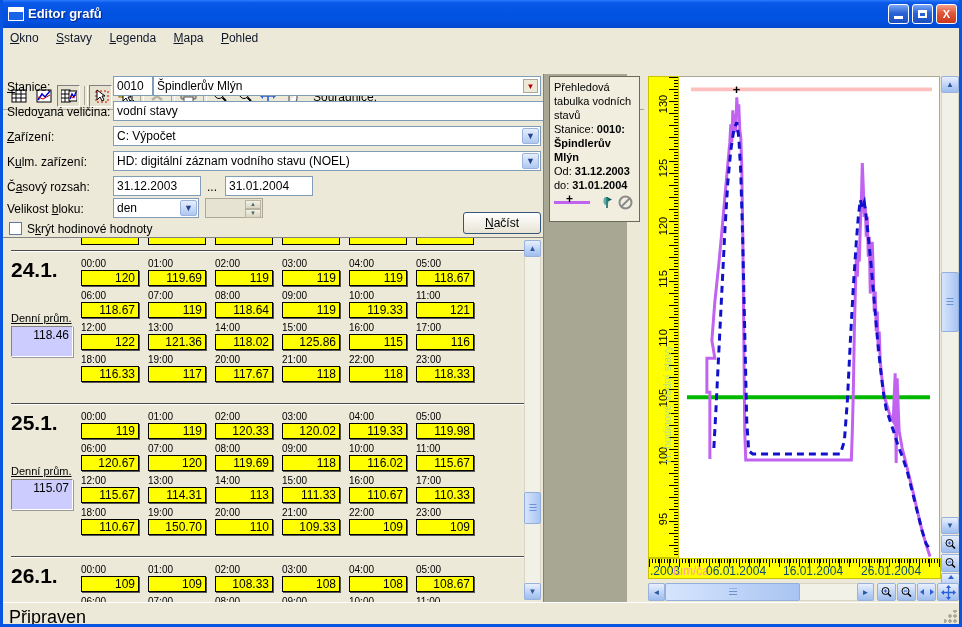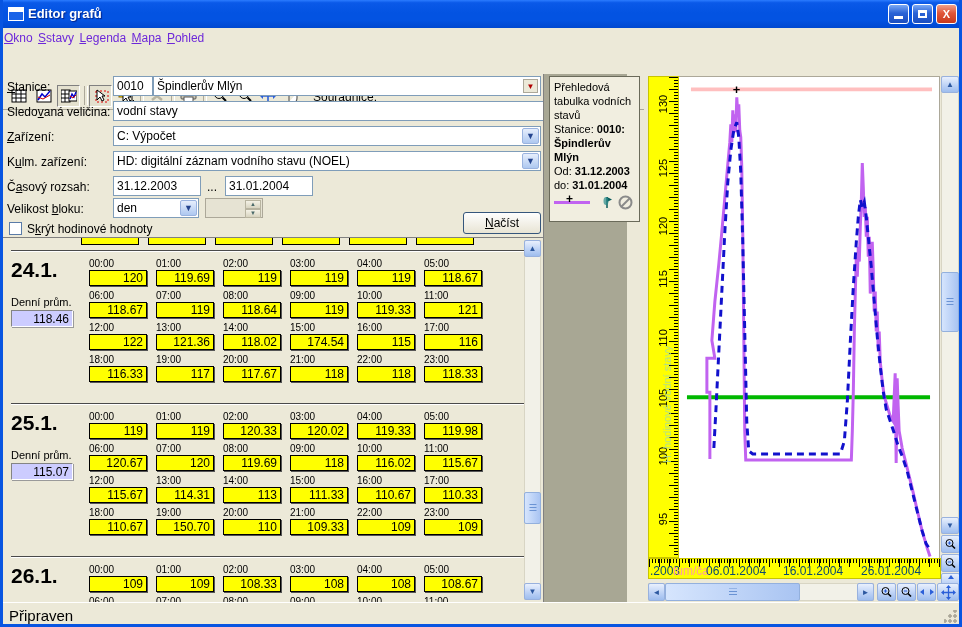--- a/index.html
+++ b/index.html
@@ -12,21 +12,21 @@
   .win-icon{position:absolute;left:8px;top:7px;width:16px;height:14px;border:1px solid #fff;background:#1a63e8;box-sizing:border-box;}
   .win-icon::before{content:"";position:absolute;left:0;top:0;right:0;height:4px;background:#fff;}
   .wbtn{position:absolute;top:4px;width:21px;height:20px;border:1px solid #fff;border-radius:3px;
         color:#fff;font-size:11px;line-height:18px;text-align:center;box-sizing:border-box;font-weight:bold;}
   .wbtn.min,.wbtn.max{background:linear-gradient(180deg,#7aa9f5,#2a63d6 45%,#1c4fc0);}
   .wbtn.close{background:linear-gradient(180deg,#f1a088,#e0563a 45%,#c83a1d);}
   .maxglyph{display:inline-block;width:9px;height:8px;border:2px solid #fff;border-top-width:3px;box-sizing:border-box;margin-top:5px;}
   .minglyph{display:inline-block;width:9px;height:3px;background:#fff;margin-top:11px;}
   
   .menubar{position:absolute;left:0;top:28px;width:956px;height:20px;background:#ece9d8;font-size:12px;}
-  .menu-item{display:inline-block;padding:3px 1px;color:#6d28d9;}
+  .menu-item{display:inline-block;padding:3px 7px;color:#0f172a;}
   .accel{text-decoration:underline;}
   .toolbar{position:absolute;left:0;top:48px;width:956px;height:26px;background:#ece9d8;border-bottom:1px solid #aca899;margin-top:35px;}
   .tbtn{position:absolute;top:2px;width:23px;height:22px;display:flex;align-items:center;justify-content:center;box-sizing:border-box;}
   .tbtn.toggled{border:1px solid #808080;border-right-color:#fff;border-bottom-color:#fff;background:#e4e1cf;}
   .tsep{position:absolute;top:3px;width:2px;height:19px;border-left:1px solid #aca899;border-right:1px solid #fff;}
   .coords-label{position:absolute;top:7px;font-size:12px;}
   .coords-field{position:absolute;top:4px;height:18px;border:1px solid #7f9db9;background:#ece9d8;font-size:12px;line-height:17px;padding:0 4px;box-sizing:border-box;}
   
   .flabel{position:absolute;font-size:12px;color:#000;}
   .txt{position:absolute;height:20px;border:1px solid #7f9db9;background:#fff;font-size:12px;line-height:18px;padding:0 3px;box-sizing:border-box;}
@@ -40,25 +40,25 @@
   .spin-btns{position:absolute;right:1px;top:1px;width:16px;height:16px;display:flex;flex-direction:column;}
   .spin-btns div{flex:1;background:linear-gradient(180deg,#f4f2e6,#d8d4c0);border:1px solid #b8b4a0;font-size:6px;line-height:7px;text-align:center;color:#4a6a6a;}
   .checkbox{position:absolute;width:13px;height:13px;background:#fff;border:1px solid #5a7ba8;box-sizing:border-box;}
   .load-btn{position:absolute;width:78px;height:22px;background:linear-gradient(180deg,#fefefe,#e8e4d4);
      border:1px solid #35567c;border-radius:3px;font-size:12px;text-align:center;line-height:20px;box-sizing:border-box;}
   
   .table-region{position:absolute;left:0;top:237px;width:540px;height:364px;border-top:1px solid #808080;overflow:hidden;background:#ece9d8;}
   .partial-row{position:relative;height:11px;overflow:hidden;}
   .partial-cell{position:absolute;top:-9px;width:58px;height:16px;background:#ffff00;border:1px solid #000;box-sizing:border-box;}
   .block-sep{height:1px;background:#4a4a4a;margin:1px 4px 1px 8px;box-shadow:0 1px 0 #fff;}
-  .day-block{position:relative;padding:6px 0 4px 8px;min-height:140px;}
+  .day-block{position:relative;padding:6px 0 4px 0;min-height:140px;}
   .day-left{position:absolute;left:8px;top:6px;width:68px;}
   .day-date{font-size:21px;font-weight:bold;color:#000;}
-  .avg-label{font-size:11px;margin-top:14px;}
-  .avg-cell{margin-top:2px;width:62px;height:17px;background:#ccccff;border:1px solid;border-color:#848484 #fff #fff #848484;
+  .avg-label{font-size:11px;margin-top:30px;text-decoration:underline;}
+  .avg-cell{margin-top:2px;width:62px;height:31px;background:#ccccff;border:1px solid;border-color:#848484 #fff #fff #848484;
             box-shadow:1px 1px 0 #9a9a9a;font-size:12px;text-align:right;line-height:16px;padding-right:3px;box-sizing:border-box;}
   .day-grid{margin-left:78px;display:grid;grid-template-columns:repeat(6,67px);row-gap:4px;}
   .htime{font-size:10px;color:#000;margin-bottom:1px;}
   .hval{width:58px;height:16px;background:#ffff00;border:1px solid #000;box-shadow:1px 1px 0 #555;
         font-size:12px;text-align:right;line-height:15px;padding-right:3px;box-sizing:border-box;}
   
   .sb-btn{background:linear-gradient(180deg,#e9f0fd,#bad0f5 60%,#9ebdee);border:1px solid #98b1de;border-radius:2px;
           color:#2c58a0;font-size:8px;display:flex;align-items:center;justify-content:center;box-sizing:border-box;}
   .sb-track{background:#f2f1e8;border:1px solid #d8d5c4;box-sizing:border-box;}
   .sb-thumb{position:absolute;background:linear-gradient(90deg,#d6e5fd,#a9c4f2);border:1px solid #93b0dd;border-radius:2px;box-sizing:border-box;}
@@ -84,21 +84,21 @@
   .plot{position:absolute;left:35px;top:2px;width:261px;height:482px;background:#fff;border-top:1px solid #aca899;border-right:1px solid #aca899;box-sizing:border-box;}
   .xaxis{position:absolute;left:4px;top:484px;width:293px;height:21px;background:#ffff00;border:1px solid #c8c400;box-sizing:border-box;font-size:12px;}
   .xaxis .minor{position:absolute;left:0;right:0;top:0;height:4px;background:repeating-linear-gradient(90deg,#000 0 1px,transparent 1px 3px);}
   .xaxis .major{position:absolute;left:0;right:0;top:0;height:8px;background:repeating-linear-gradient(90deg,#000 0 1px,transparent 1px 10px);}
   .xtick{position:absolute;top:5px;color:#0c4a6e;text-align:right;}
   .xaxis-frag{position:absolute;top:5px;}
   .chart-btn{position:absolute;width:19px;height:18px;}
   
   svg{display:block;}
   
-  .statusbar{position:absolute;left:0;top:602px;width:956px;height:22px;background:#ece9d8;border-top:1px solid #fff;font-size:15px;}
+  .statusbar{position:absolute;left:0;top:602px;width:956px;height:22px;background:#ece9d8;border-top:1px solid #fff;font-size:18px;}
   .status-text{position:absolute;left:6px;top:4px;}
   .resize-grip{position:absolute;right:2px;bottom:2px;width:13px;height:13px;
     background:
       radial-gradient(circle at 11px 11px,#aca899 1.5px,transparent 2px),
       radial-gradient(circle at 11px 6px,#aca899 1.5px,transparent 2px),
       radial-gradient(circle at 6px 11px,#aca899 1.5px,transparent 2px),
       radial-gradient(circle at 11px 1px,#aca899 1.5px,transparent 2px),
       radial-gradient(circle at 1px 11px,#aca899 1.5px,transparent 2px),
       radial-gradient(circle at 6px 6px,#aca899 1.5px,transparent 2px);}
 </style>
@@ -311,21 +311,21 @@
             <div>
               <div class="htime">13:00</div>
               <div class="hval">121.36</div>
             </div>
             <div>
               <div class="htime">14:00</div>
               <div class="hval">118.02</div>
             </div>
             <div>
               <div class="htime">15:00</div>
-              <div class="hval">174.54</div>
+              <div class="hval">125.86</div>
             </div>
             <div>
               <div class="htime">16:00</div>
               <div class="hval">115</div>
             </div>
             <div>
               <div class="htime">17:00</div>
               <div class="hval">116</div>
             </div>
             <div>

